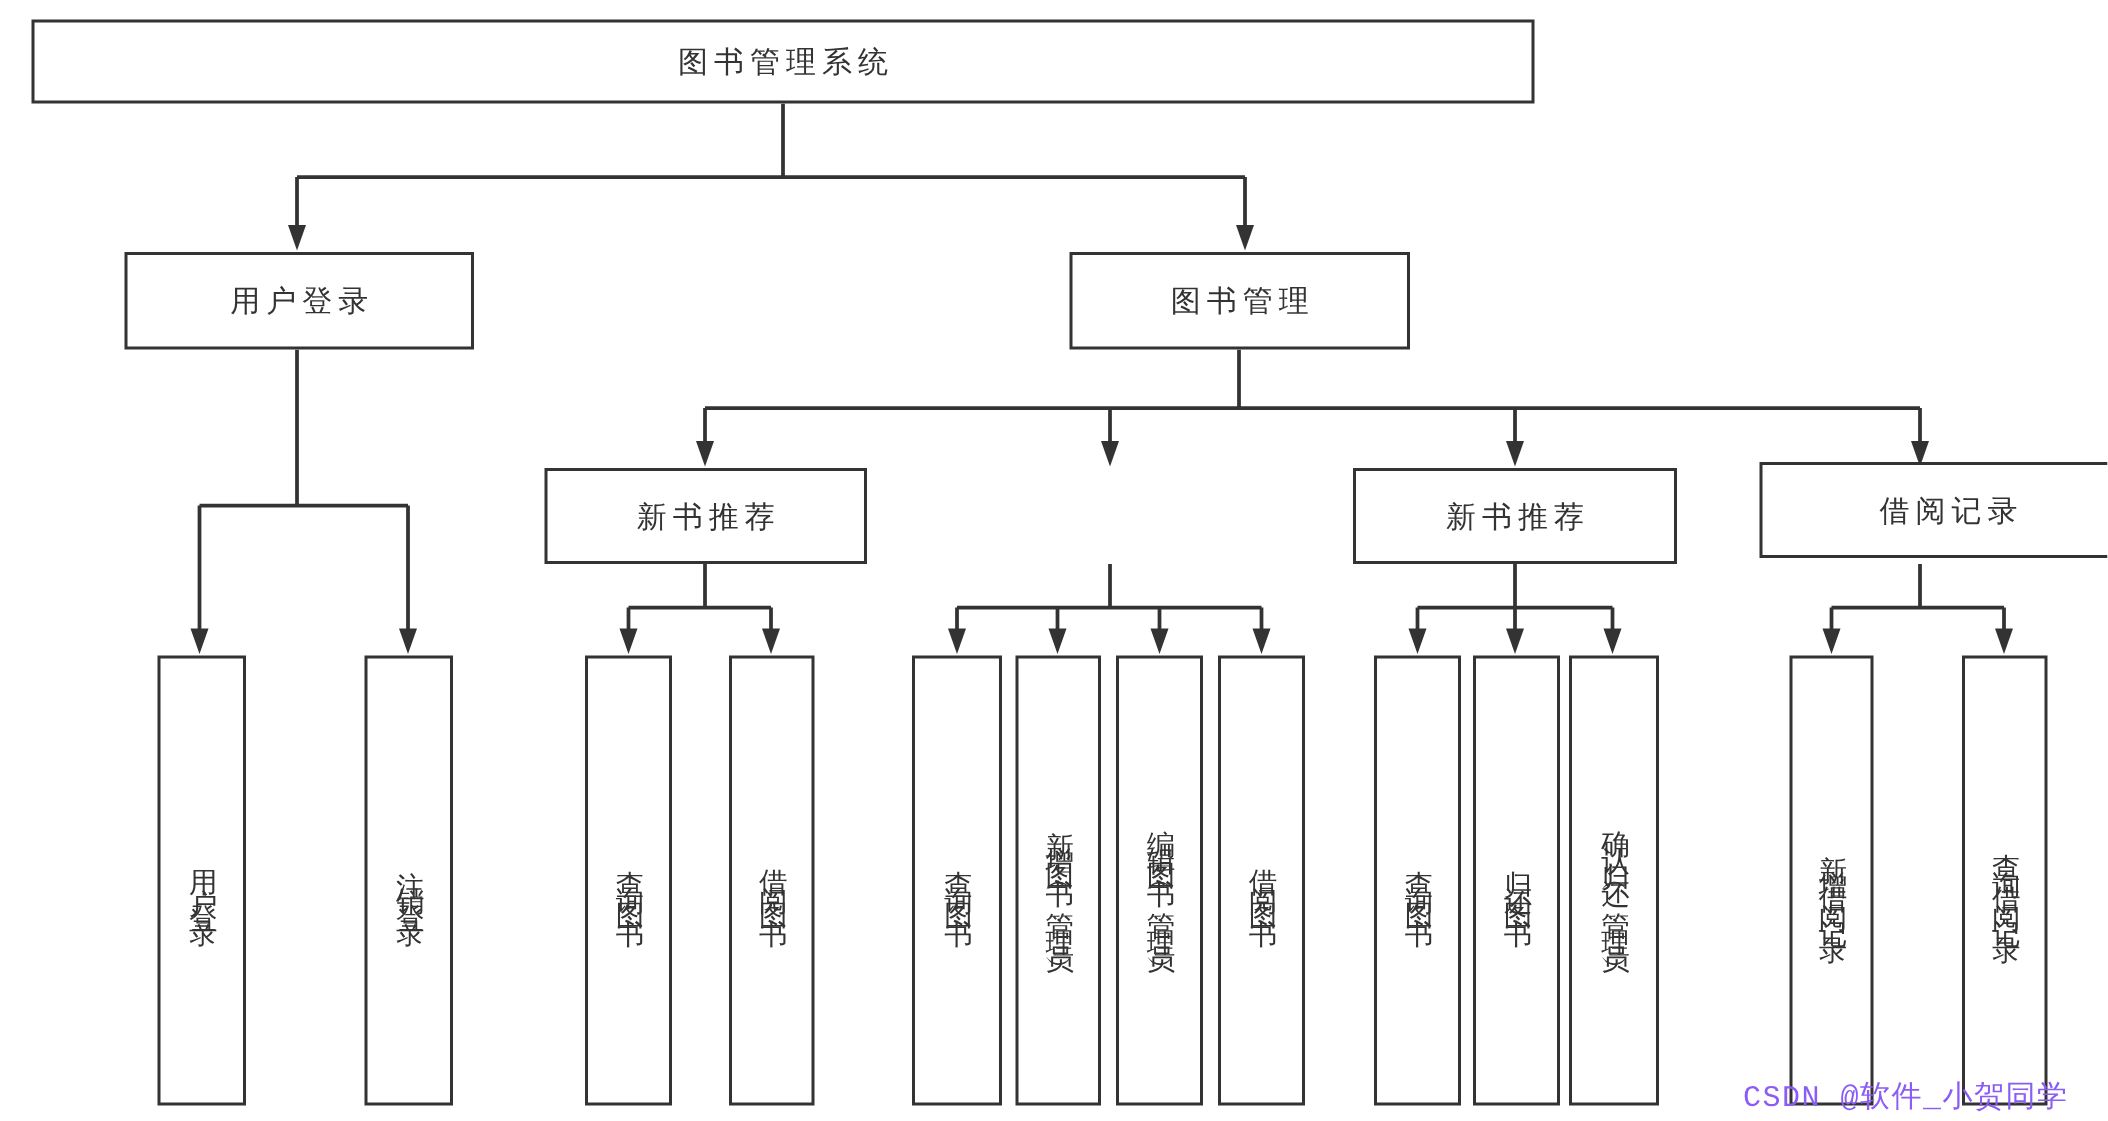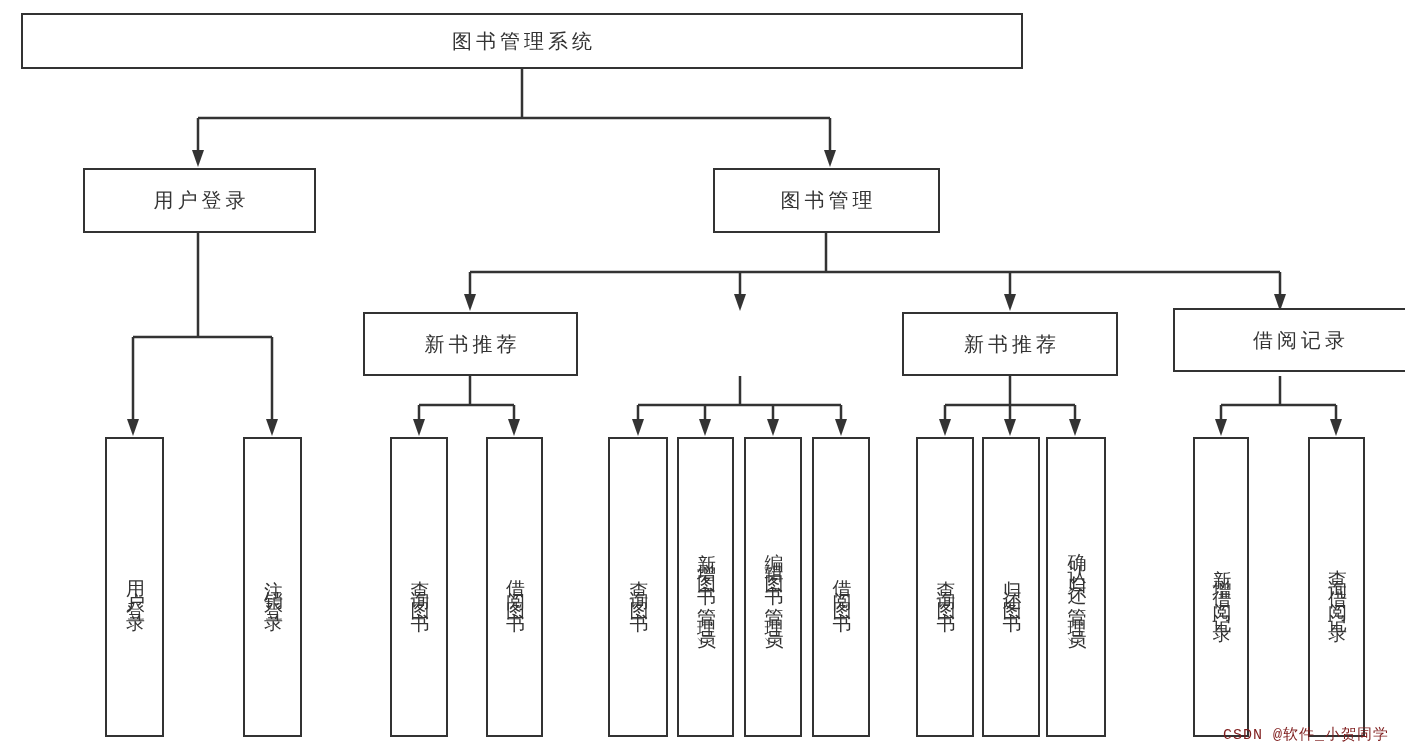--- a/index.html
+++ b/index.html
@@ -33,24 +33,24 @@
     text-indent: 4px;
   }
   .v {
     writing-mode: vertical-rl;
     text-orientation: mixed;
     font-size: 19px;
     letter-spacing: 11px;
   }
   .watermark {
     position: absolute;
-    right: 16px;
+    right: 26px;
     bottom: 3px;
-    font-size: 15px;
-    color: #7f1d1d;
+    font-size: 20px;
+    color: #8b5cf6;
     letter-spacing: 1px;
   }
 </style>
 </head>
 <body>
 
 <div class="canvas">
 
   <svg class="connectors" viewBox="0 0 1405 747" xmlns="http://www.w3.org/2000/svg" aria-hidden="true">
     <path fill="none" stroke="#333333" stroke-width="2.5" d="

